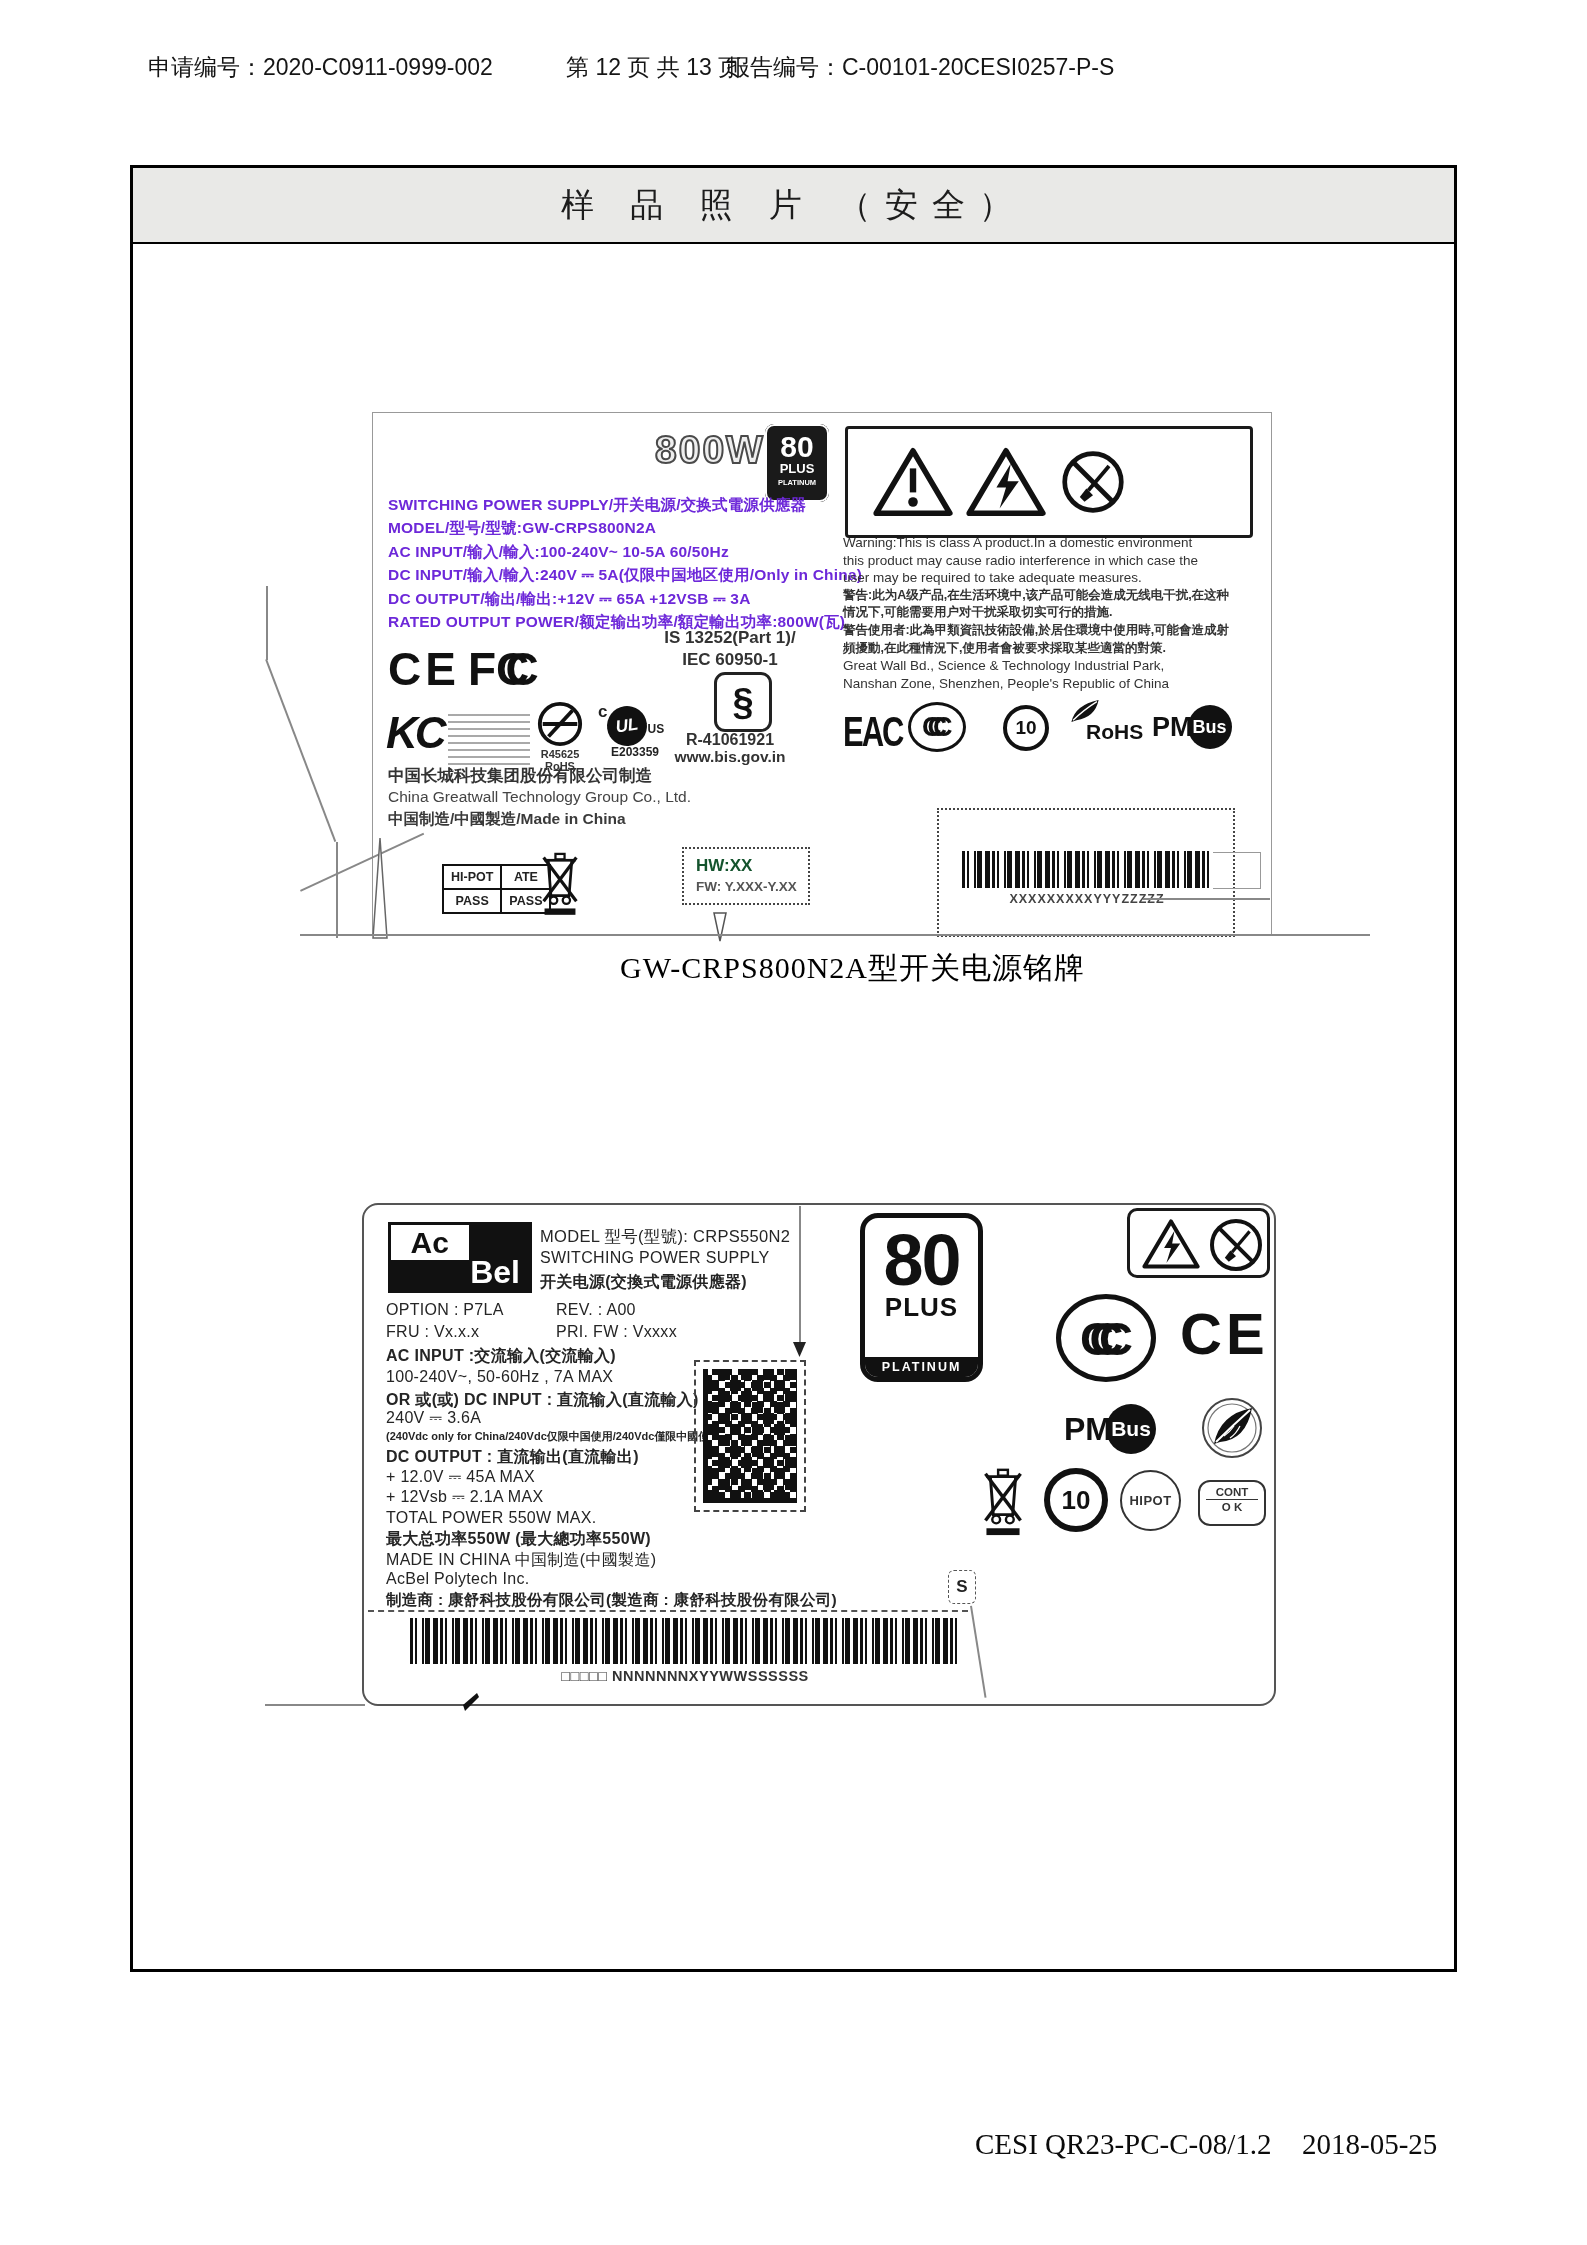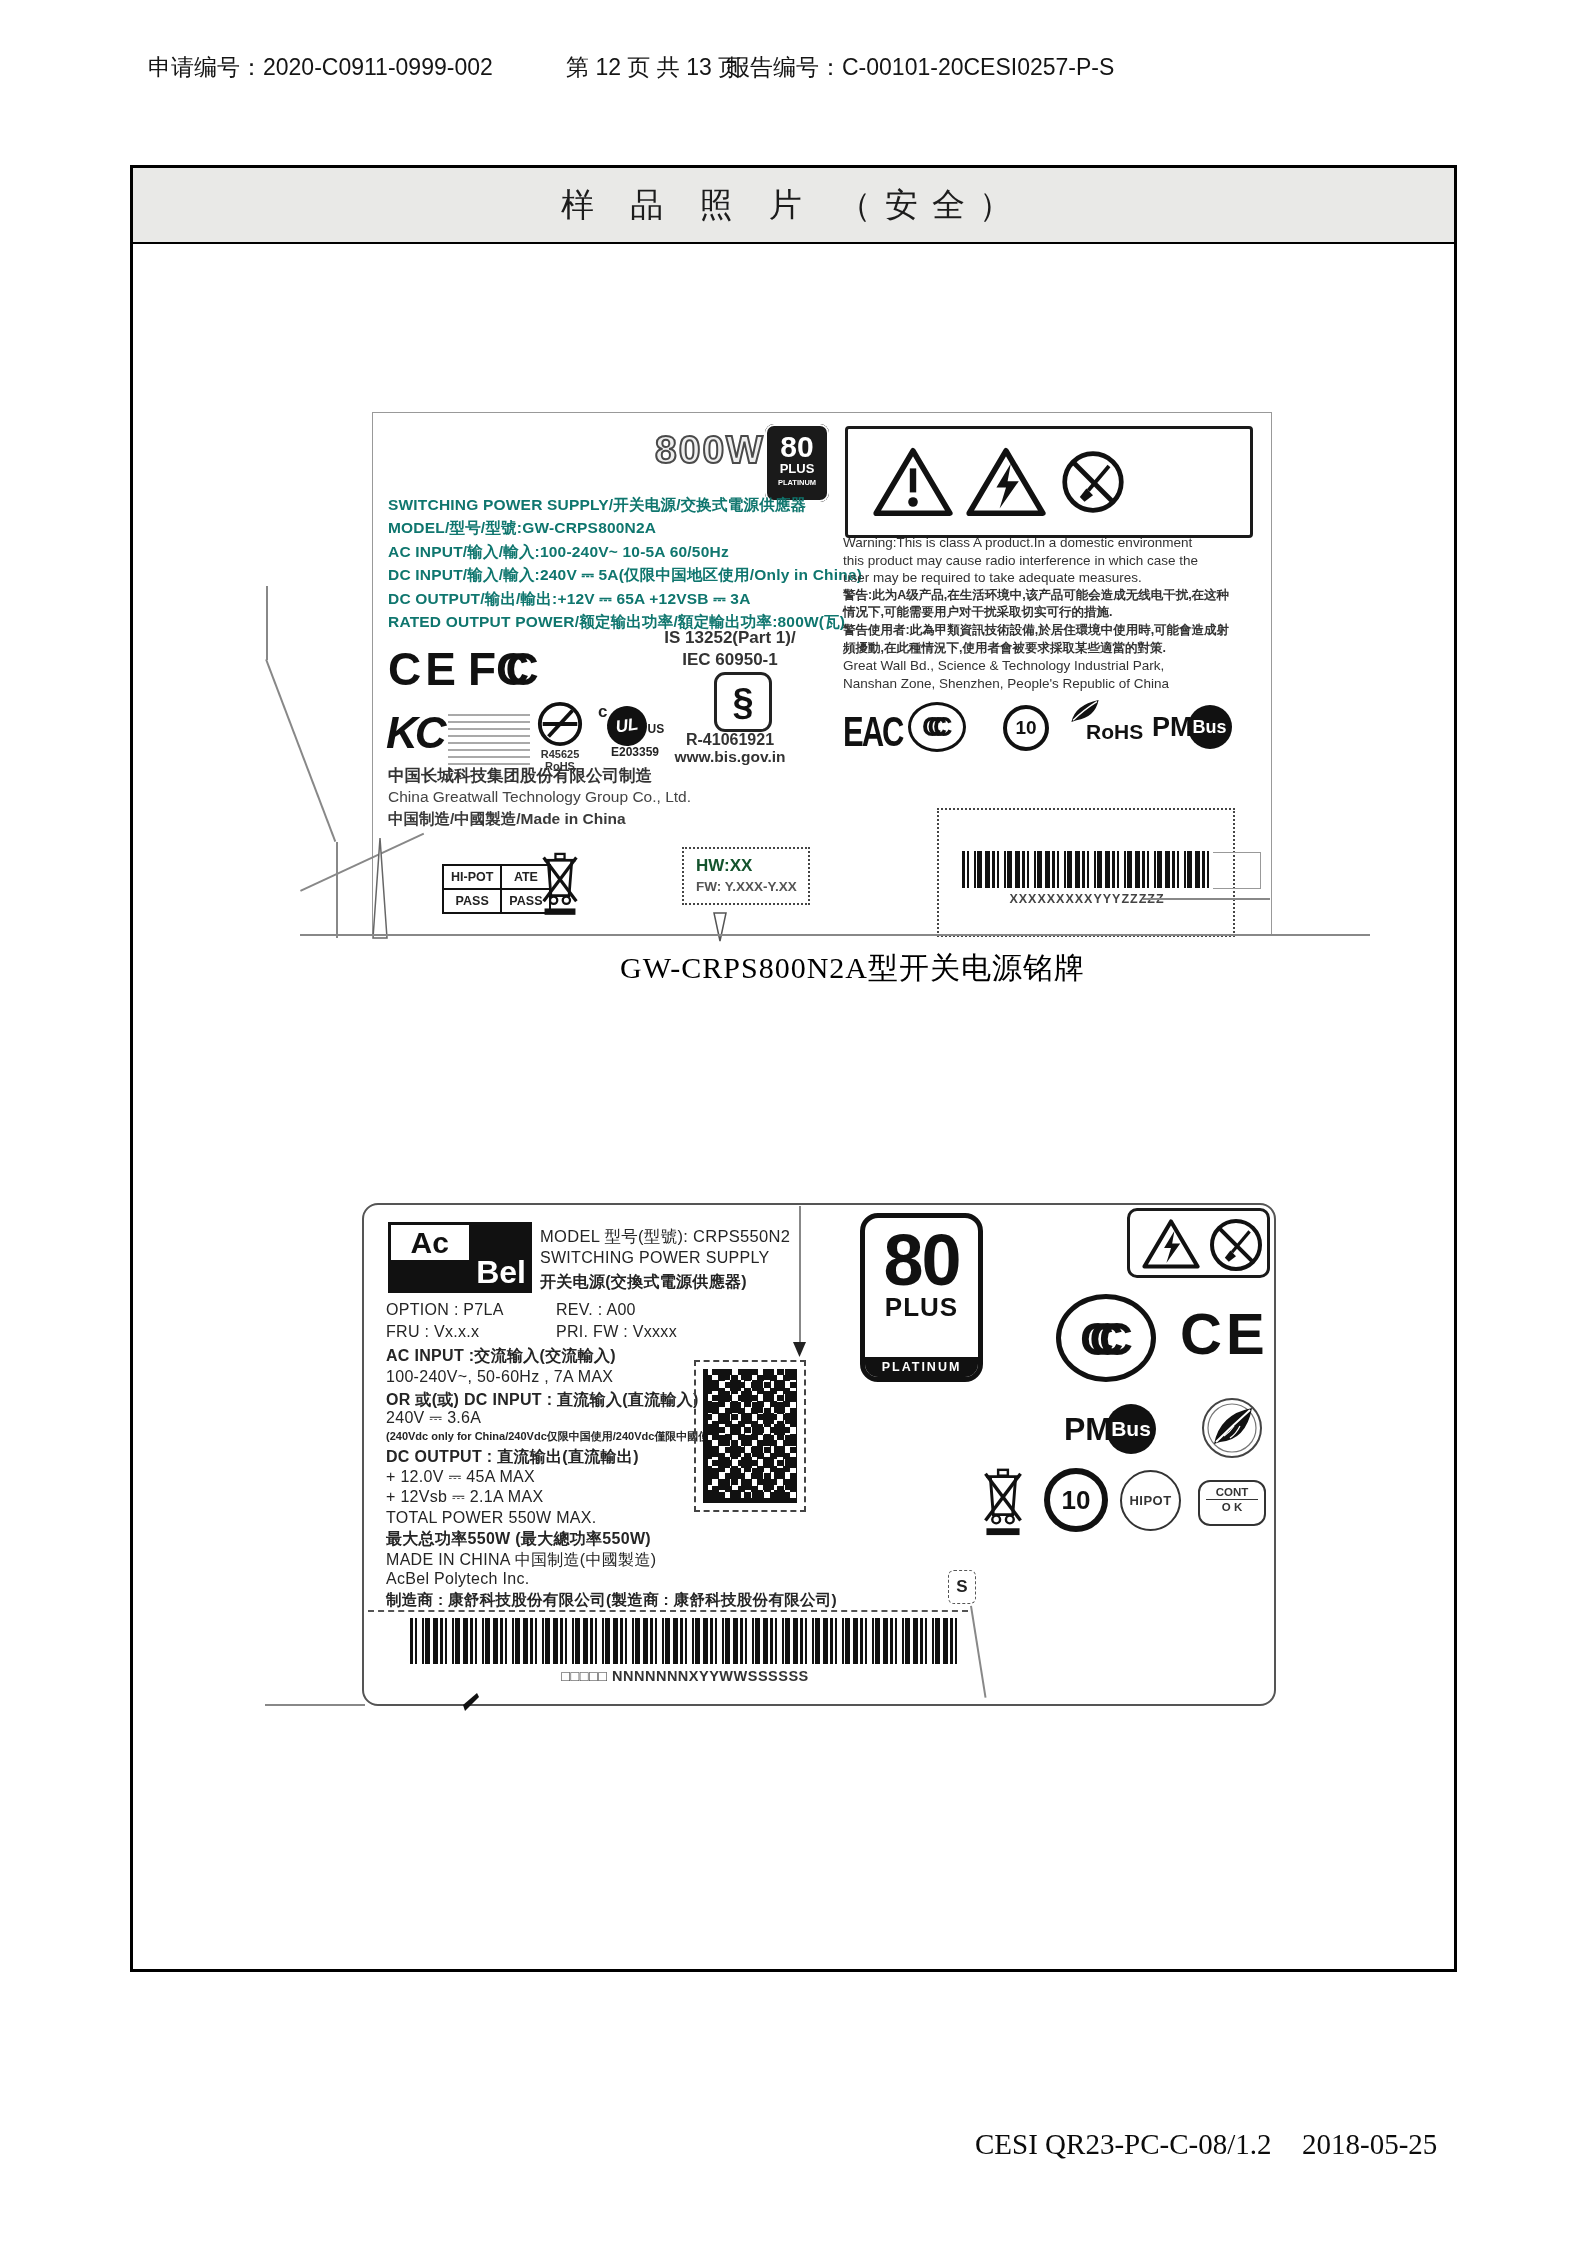--- a/index.html
+++ b/index.html
@@ -10,21 +10,21 @@
   .hdr{font-size:23px;color:#151515;}
   .serif{font-family:"Liberation Serif","DejaVu Serif",serif;}
   
   #mainbox{position:absolute;left:130px;top:165px;width:1327px;height:1807px;border:3px solid #000;box-sizing:border-box;}
   #titlebar{position:absolute;left:0;top:0;width:100%;height:74px;background:#e9e9e7;border-bottom:2px solid #000;
             display:flex;align-items:center;justify-content:center;font-size:33px;letter-spacing:14px;color:#1c1c1c;
             font-family:"Liberation Serif","DejaVu Serif",serif;}
   
   #l1rect{position:absolute;left:372px;top:412px;width:900px;height:523px;border:1.5px solid #999;box-sizing:border-box;}
   .l1power{font-size:39px;font-weight:800;color:#eee;-webkit-text-stroke:2px #4a4a4a;letter-spacing:2px;}
-  .l1spec{font-size:15.5px;font-weight:600;color:#0f766e;line-height:23.4px;letter-spacing:0.2px;}
+  .l1spec{font-size:15.5px;font-weight:600;color:#6d28d9;line-height:23.4px;letter-spacing:0.2px;}
   .badge80{position:absolute;box-sizing:border-box;background:#1a1a1a;border-radius:9px;
            box-shadow:inset 0 0 0 2px #fff, inset 0 0 0 4px #1a1a1a;color:#fff;text-align:center;overflow:hidden;}
   .badge80 .num{font-weight:900;line-height:1;margin-top:8px;}
   .badge80 .plus{font-weight:900;line-height:1;}
   .badge80 .tier{font-weight:700;}
   .badge80w{position:absolute;box-sizing:border-box;background:#fff;border:5px solid #111;border-radius:18px;
             color:#111;text-align:center;overflow:hidden;display:flex;flex-direction:column;}
   .badge80w .num{font-weight:900;line-height:0.95;letter-spacing:-2px;}
   .badge80w .plus{font-weight:900;line-height:1;letter-spacing:1px;}
   .badge80w .tier{background:#111;color:#fff;font-weight:700;margin-top:auto;padding:3px 0;letter-spacing:2px;}
@@ -42,21 +42,21 @@
   .testtbl td{border:2.2px solid #111;font-size:12.5px;font-weight:700;color:#222;text-align:center;padding:4px 7px;}
   .dotbox{position:absolute;border:2.5px dotted #444;box-sizing:border-box;}
   .barcode{position:absolute;background:repeating-linear-gradient(90deg,#111 0 3px,#fff 3px 5px,#111 5px 7px,#fff 7px 12px,#111 12px 14px,#fff 14px 15px,#111 15px 20px,#fff 20px 23px,#111 23px 28px,#fff 28px 30px);}
   
   #l2rect{position:absolute;left:362px;top:1203px;width:914px;height:503px;border:2px solid #555;border-radius:16px;box-sizing:border-box;}
   .l2line{font-size:16px;color:#252525;letter-spacing:0.3px;}
   .l2b{font-weight:700;}
   .acbel{position:absolute;background:#111;overflow:hidden;}
   .acbel .ac{position:absolute;left:0;top:0;width:58%;height:58%;background:#fff;display:flex;align-items:center;justify-content:center;
              font-weight:900;color:#111;border:3px solid #111;box-sizing:border-box;}
-  .acbel .bel{position:absolute;right:6px;bottom:2px;font-weight:900;color:#fff;}
+  .acbel .bel{position:absolute;right:12px;bottom:2px;font-weight:900;color:#fff;}
   .warnbox2{position:absolute;border:2px solid #222;box-sizing:border-box;padding:2px 6px;background:#fff;}
   .warnbox2 .wt{text-align:center;font-weight:800;font-size:13px;color:#111;}
   .warnbox2 .wl{font-size:12.3px;font-weight:700;line-height:15.8px;color:#111;}
   .qrbox{position:absolute;border:2px dashed #444;box-sizing:border-box;padding:7px;}
   .qrpat{width:100%;height:100%;box-sizing:border-box;border-left:5px solid #111;border-bottom:5px solid #111;
     background:
       repeating-conic-gradient(#111 0% 25%, rgba(0,0,0,0) 0% 50%) 0 0/22px 22px,
       repeating-conic-gradient(#111 0% 25%, #fff 0% 50%) 4px 6px/13px 13px;}
   .cap{font-family:"Liberation Serif","DejaVu Serif",serif;font-size:30px;color:#000;letter-spacing:1px;}
   .micro{position:absolute;background:repeating-linear-gradient(#9a9a9a 0 2px,transparent 2px 7px);opacity:.85;}

